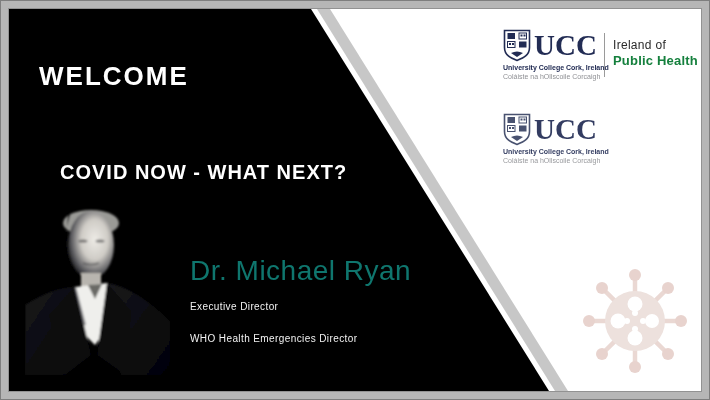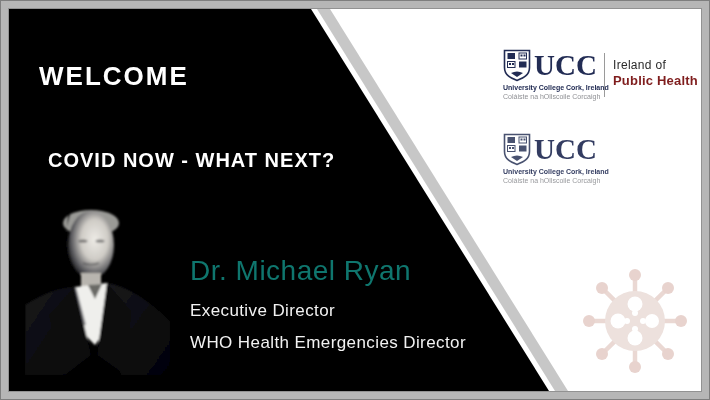--- a/index.html
+++ b/index.html
@@ -25,35 +25,35 @@
   .stripe{
     position:absolute;inset:0;
     background:#c7c7c7;
     clip-path:polygon(308px 0, 321px 0, 559px 100%, 546px 100%);
   }
   .welcome{
     position:absolute;left:30px;top:52px;margin:0;
     color:#ffffff;font-size:26px;font-weight:bold;letter-spacing:2px;
   }
   .title{
-    position:absolute;left:39px;top:140px;margin:0;
+    position:absolute;left:39px;top:140px;margin:12px;
     color:#ffffff;font-size:20px;font-weight:bold;letter-spacing:1px;
   }
   .speaker-name{
     position:absolute;left:181px;top:246px;
     color:#0f766e;font-size:28px;font-weight:500;letter-spacing:.5px;
   }
   .speaker-role{
     position:absolute;left:181px;
-    color:#f2f2f2;font-size:17px;font-weight:500;letter-spacing:.4px;
+    color:#f2f2f2;font-size:10px;font-weight:500;letter-spacing:.4px;
   }
   .role1{top:292px;}
   .role2{top:324px;}
   .portrait{position:absolute;left:16px;top:186px;}
-  .ucc-logo{position:absolute;left:494px;width:205px;height:62px;margin-top:20px;}
+  .ucc-logo{position:absolute;left:494px;width:205px;height:62px;}
   .logo-primary{top:20px;}
   .logo-secondary{top:104px;opacity:.92;}
   .crest{position:absolute;left:0;top:0;}
   .ucc-acronym{
     position:absolute;left:31px;top:2px;
     font-family:"Liberation Serif", serif;font-weight:bold;
     font-size:29px;line-height:29px;color:#222c54;letter-spacing:0;
   }
   .ucc-name-en{
     position:absolute;left:0;top:35px;width:120px;
@@ -66,21 +66,21 @@
   .logo-divider{
     position:absolute;left:101px;top:4px;width:1px;height:44px;
     background:#9a9a9a;
   }
   .school-line1{
     position:absolute;left:110px;top:9px;
     font-size:12px;color:#2a2a2a;letter-spacing:.3px;
   }
   .school-line2{
     position:absolute;left:110px;top:24px;
-    font-size:13px;font-weight:bold;color:#7f1d1d;letter-spacing:.2px;
+    font-size:13px;font-weight:bold;color:#15803d;letter-spacing:.2px;
   }
   .virus{position:absolute;left:566px;top:252px;}
 </style>
 </head>
 <body>
 
 <div class="screen">
   <div class="slide">
 
     <div class="black-panel"></div>

